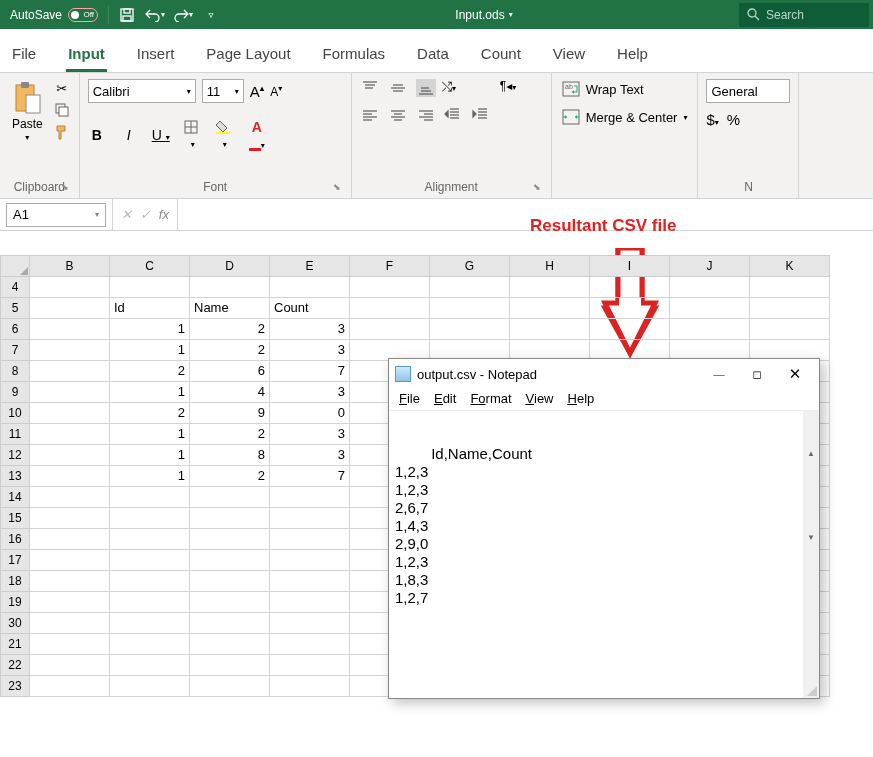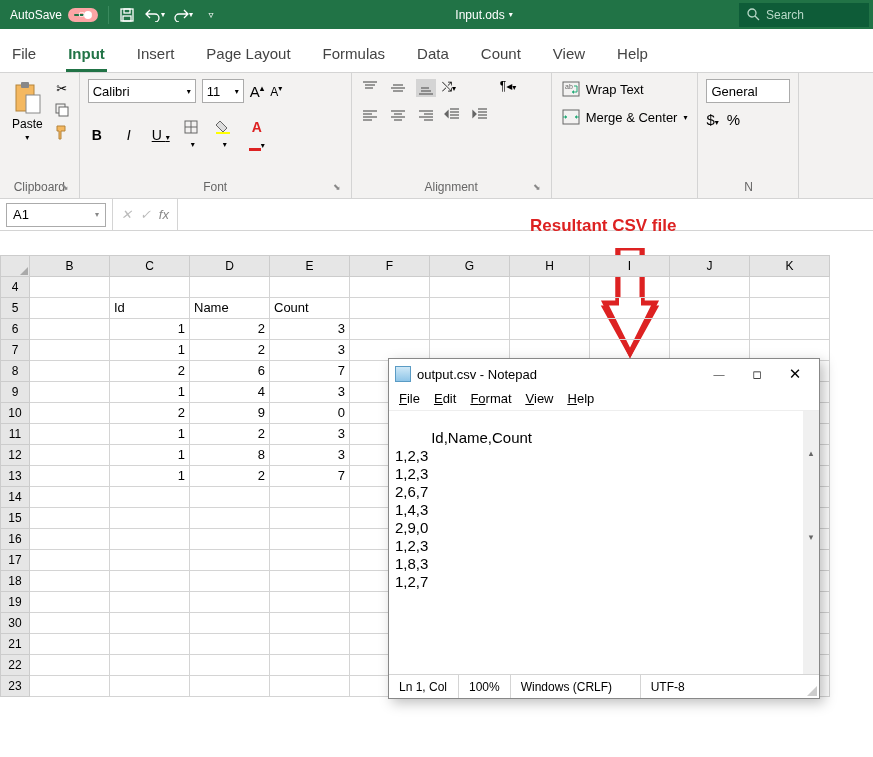--- a/index.html
+++ b/index.html
@@ -1,21 +1,21 @@
 <!DOCTYPE html>
 <html><head>
 <meta charset="utf-8">
 <style>
   * { box-sizing: border-box; margin: 0; padding: 0; font-family: "Segoe UI", sans-serif; }
   body { width: 873px; height: 757px; overflow: hidden; background: #fff; position: relative; }
 
   
   .titlebar { height: 29px; background: #217346; display: flex; align-items: center; color: #fff; font-size: 12px; }
   .autosave { display: flex; align-items: center; gap: 6px; padding: 0 10px; }
-  .toggle { width: 30px; height: 14px; border: 6px solid #fca5a5; border-radius: 7px; position: relative; display: flex; align-items: center; justify-content: flex-end; }
+  .toggle { width: 30px; height: 14px; border: 1px solid #fca5a5; border-radius: 7px; position: relative; display: flex; align-items: center; }
   .toggle .dot { width: 8px; height: 8px; background: #fff; border-radius: 50%; margin-left: 2px; }
   .toggle .off { font-size: 8px; position: absolute; right: 3px; }
   .qat { display: flex; gap: 8px; padding: 0 8px; align-items: center; }
   .qat-item { width: 20px; height: 20px; display: flex; align-items: center; justify-content: center; }
   .qat-sep { width: 1px; height: 18px; background: #3a8a5e; }
   .doctitle { flex: 1; text-align: center; display: flex; justify-content: center; align-items: center; gap: 4px; }
   .searchbox { width: 130px; height: 24px; background: #0e5c38; display: flex; align-items: center; gap: 6px; padding: 0 8px; margin-right: 4px; color: #b8d8c8; }
 
   
   .tabbar { height: 44px; background: #fff; display: flex; align-items: flex-end; padding: 0 10px; gap: 28px; font-size: 15px; border-bottom: 1px solid #d4d4d4; }
@@ -76,21 +76,21 @@
 
   
   .notepad { position: absolute; top: 358px; left: 388px; width: 432px; height: 341px; background: #fff; border: 1px solid #888; box-shadow: 4px 4px 12px rgba(0,0,0,0.25); display: flex; flex-direction: column; font-size: 13px; }
   .np-title { height: 30px; display: flex; align-items: center; padding: 0 6px; gap: 6px; }
   .np-title .np-icon { width: 16px; height: 16px; background: linear-gradient(#cfe8f7,#8fc5e8); border: 1px solid #5a9bc4; }
   .np-controls { margin-left: auto; display: flex; gap: 2px; }
   .np-ctl { width: 36px; height: 26px; display: flex; align-items: center; justify-content: center; font-family: "Segoe UI Symbol"; font-size: 11px;}
   .np-menu { display: flex; gap: 14px; padding: 2px 10px 4px; font-size: 13px; }
   .np-menu span { text-decoration: underline; text-decoration-color: transparent; }
   .np-menu span::first-letter { text-decoration: underline; }
-  .np-body { flex: 1; padding: 0 6px; font-family: Consolas, monospace; font-size: 15px; white-space: pre; position: relative; border-top:1px solid #eee;}
+  .np-body { flex: 1; padding: 16px 6px; font-family: Consolas, monospace; font-size: 15px; white-space: pre; position: relative; border-top:1px solid #eee;}
   .np-scroll { position: absolute; right: 0; top: 0; bottom: 0; width: 16px; background: #f0f0f0; }
   .np-scroll .up, .np-scroll .down { height: 16px; display:flex;align-items:center;justify-content:center;font-size:9px;color:#666;}
   .np-status { height: 24px; border-top: 1px solid #d4d4d4; display: flex; align-items: center; font-size: 12px; }
   .np-status > div { padding: 0 10px; border-right: 1px solid #d4d4d4; height: 100%; display: flex; align-items: center; }
   .np-resize { position:absolute; right:2px; bottom:2px; width:12px;height:12px; }
   .np-resize::after{content:'';position:absolute;right:0;bottom:0;width:0;height:0;border-left:10px solid transparent;border-bottom:10px solid #ccc;}
 
   .chevsm{font-size:8px;}
   svg{display:block;}
 </style>
@@ -677,20 +677,14 @@
 2,9,0
 1,2,3
 1,8,3
 1,2,7</span>
     <div class="np-scroll">
       <div class="up">▴</div>
       <div style="flex:1"></div>
       <div class="down">▾</div>
     </div>
   </div>
-  <div class="np-status">
-    <div style="flex:0 0 70px">Ln 1, Col</div>
-    <div style="flex:0 0 50px">100%</div>
-    <div style="flex:0 0 130px">Windows (CRLF)</div>
-    <div style="flex:1;border-right:none">UTF-8</div>
-  </div>
   <div class="np-resize"></div>
 </div>
 
 </body></html>

